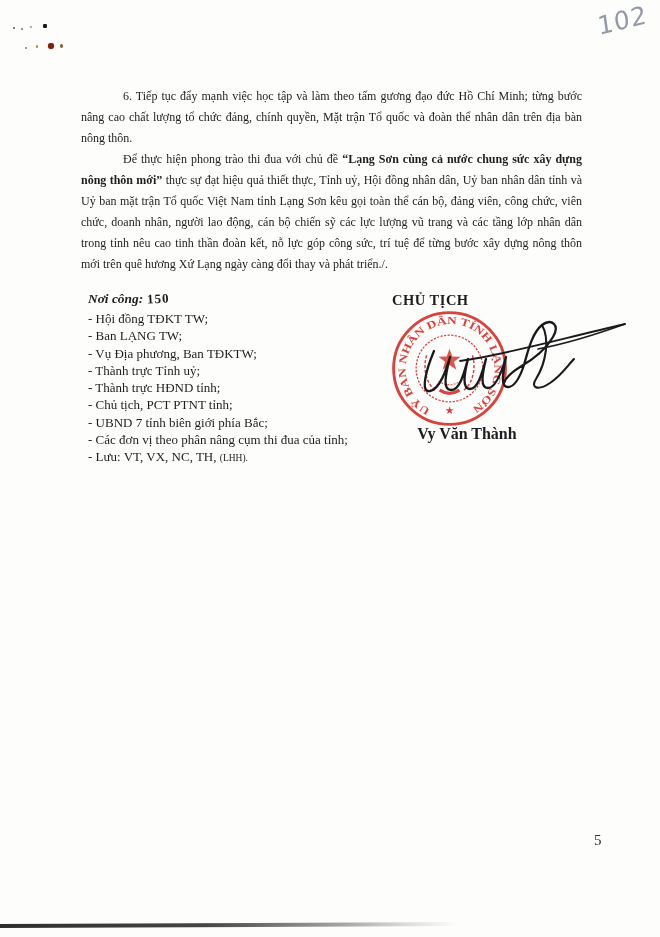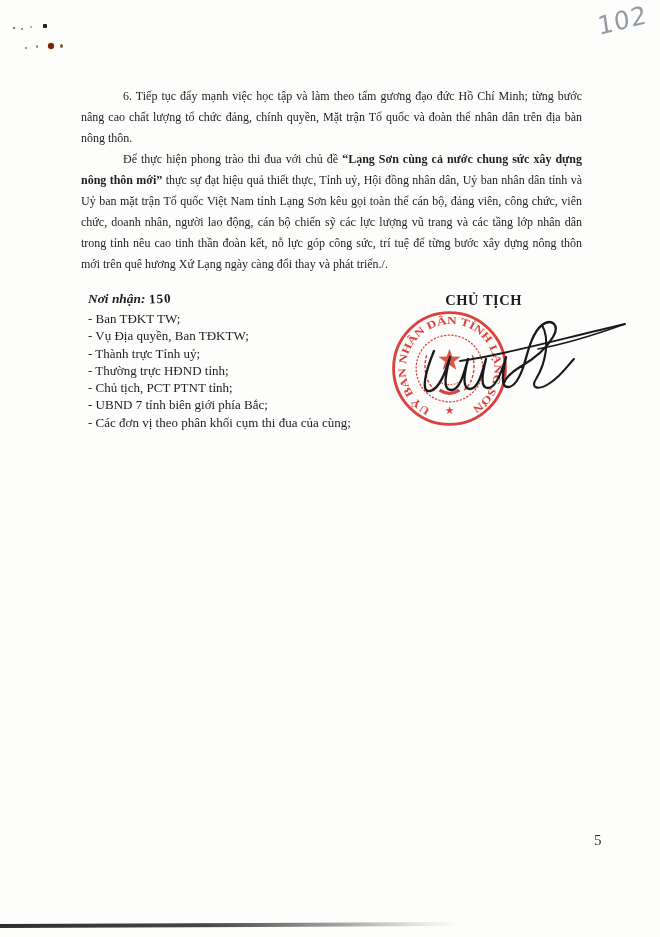--- a/index.html
+++ b/index.html
@@ -25,21 +25,21 @@
   .hand-count{
     font-style:normal;font-family:"Liberation Serif",serif;
     font-weight:bold;font-size:13px;letter-spacing:1px;
     display:inline-block;transform:rotate(-3deg);color:#17171c;
   }
   .recipient-item{font-size:13px;line-height:17.3px;white-space:nowrap;}
   .recipient-item .tiny{font-size:9.5px;}
   
   .sig-title{
     position:absolute;left:392px;top:292px;width:130px;
-    text-align:right;font-size:14.5px;font-weight:bold;letter-spacing:.5px;
+    text-align:left;font-size:14.5px;font-weight:bold;letter-spacing:.5px;
   }
   .seal-svg{position:absolute;left:387px;top:309px;opacity:.93;}
   .signature-svg{position:absolute;left:410px;top:315px;}
   .signer-name{
     position:absolute;left:397px;top:425px;width:140px;
     text-align:center;font-size:16px;font-weight:bold;
   }
   
   .handwritten-number{
     position:absolute;left:597px;top:6px;
@@ -79,28 +79,30 @@
   <div class="speck sp8"></div>
 
   <div class="handwritten-number">102</div>
 
   <div class="body-text">
     <p><span>6. Tiếp tục đẩy mạnh việc học tập và làm theo tấm gương đạo đức Hồ Chí Minh; từng bước nâng cao chất lượng tổ chức đảng, chính quyền, Mặt trận Tổ quốc và đoàn thể nhân dân trên địa bàn nông thôn.</span></p>
     <p><span>Để thực hiện phong trào thi đua với chủ đề </span><span class="bold">“Lạng Sơn cùng cả nước chung sức xây dựng nông thôn mới”</span><span> thực sự đạt hiệu quả thiết thực, Tỉnh uỷ, Hội đồng nhân dân, Uỷ ban nhân dân tỉnh và Uỷ ban mặt trận Tổ quốc Việt Nam tỉnh Lạng Sơn kêu gọi toàn thể cán bộ, đảng viên, công chức, viên chức, doanh nhân, người lao động, cán bộ chiến sỹ các lực lượng vũ trang và các tầng lớp nhân dân trong tỉnh nêu cao tinh thần đoàn kết, nỗ lực góp công sức, trí tuệ để từng bước xây dựng nông thôn mới trên quê hương Xứ Lạng ngày càng đổi thay và phát triển./.</span></p>
   </div>
 
   <div class="recipients">
-    <div class="recipients-label"><span>Nơi nhận:</span> <span class="hand-count">150</span></div>
-    <div class="recipient-item">- Ban TĐKT TW;</div>
-    <div class="recipient-item">- Vụ Địa quyền, Ban TĐKTW;</div>
+    <div class="recipients-label"><span>Nơi công:</span> <span class="hand-count">150</span></div>
+    <div class="recipient-item">- Hội đồng TĐKT TW;</div>
+    <div class="recipient-item">- Ban LẠNG TW;</div>
+    <div class="recipient-item">- Vụ Địa phương, Ban TĐKTW;</div>
     <div class="recipient-item">- Thành trực Tỉnh uỷ;</div>
-    <div class="recipient-item">- Thường trực HĐND tỉnh;</div>
+    <div class="recipient-item">- Thành trực HĐND tỉnh;</div>
     <div class="recipient-item">- Chủ tịch, PCT PTNT tỉnh;</div>
     <div class="recipient-item">- UBND 7 tỉnh biên giới phía Bắc;</div>
-    <div class="recipient-item">- Các đơn vị theo phân khối cụm thi đua của cùng;</div>
+    <div class="recipient-item">- Các đơn vị theo phân nâng cụm thi đua của tỉnh;</div>
+    <div class="recipient-item"><span>- Lưu: VT, VX, NC, TH, </span><span class="tiny">(LHH).</span></div>
   </div>
 
   <div class="sig-title">CHỦ TỊCH</div>
 
   <svg class="seal-svg" width="125" height="119" viewBox="0 0 132 132">
     <g fill="none" stroke="#d8342e">
       <circle cx="66" cy="66" r="62" stroke-width="3.2"></circle>
       <circle cx="66" cy="66" r="37" stroke-width="1.4" stroke-dasharray="2.5,1.5"></circle>
       <path d="M50,90 C40,82 36,66 41,50" stroke-width="1.6" stroke-dasharray="3.5,2"></path>
       <path d="M82,90 C92,82 96,66 91,50" stroke-width="1.6" stroke-dasharray="3.5,2"></path>
@@ -119,18 +121,19 @@
 
   <svg class="signature-svg" width="250" height="110" viewBox="0 0 250 110">
     <g fill="none" stroke="#1a1a1c" stroke-linecap="round" stroke-linejoin="round">
       <path stroke-width="1.8" d="M50,46 C95,40 150,24 215,9"></path>
       <path stroke-width="1.5" d="M128,34 C160,28 190,18 215,9"></path>
       <path stroke-width="2.3" d="M24,36 C16,55 10,78 20,76 C30,74 36,55 40,42 C36,58 32,75 41,75 C50,75 54,58 58,44 C54,60 52,74 60,74 C68,74 72,58 76,44 C72,60 70,73 78,73 C86,73 92,56 96,42 C93,57 90,72 98,72 C105,72 110,62 114,50 C118,36 122,18 132,10 C142,3 150,10 143,22 C136,34 124,44 110,52 C102,57 96,62 94,68"></path>
       <path stroke-width="2.1" d="M132,10 C140,24 136,48 126,64 C120,73 128,76 140,68 C152,60 158,50 164,44"></path>
     </g>
   </svg>
 
+  <div class="signer-name">Vy Văn Thành</div>
 
   <div class="page-number">5</div>
 
   <div class="bottom-scan-line"></div>
 
 </div>
 
 </body></html>

